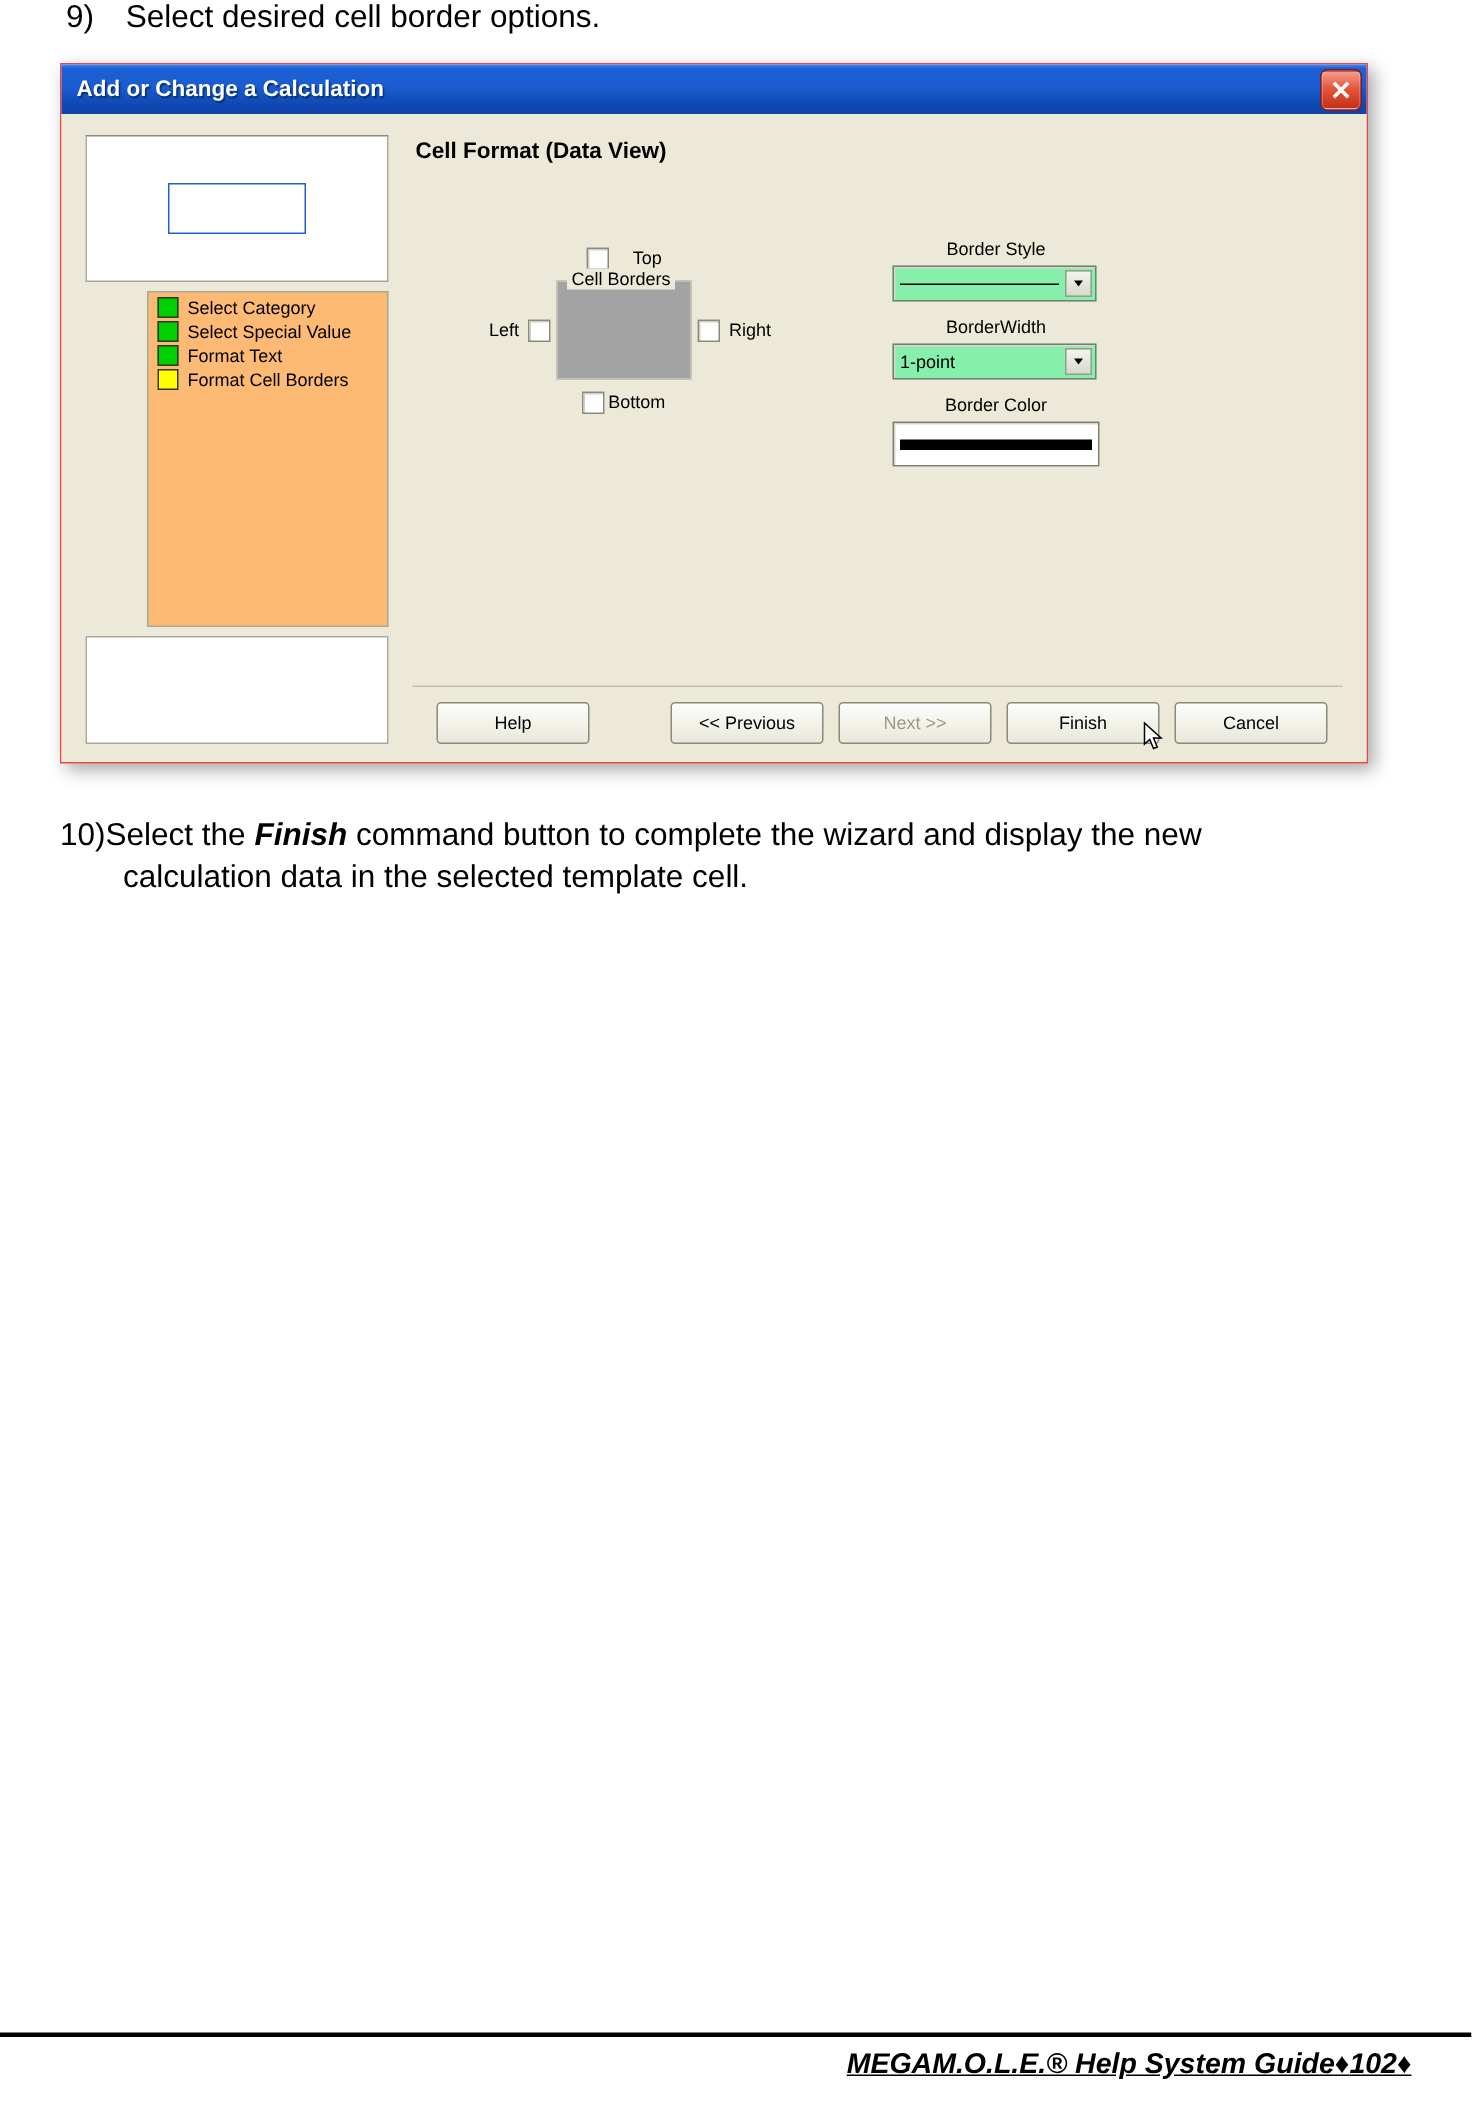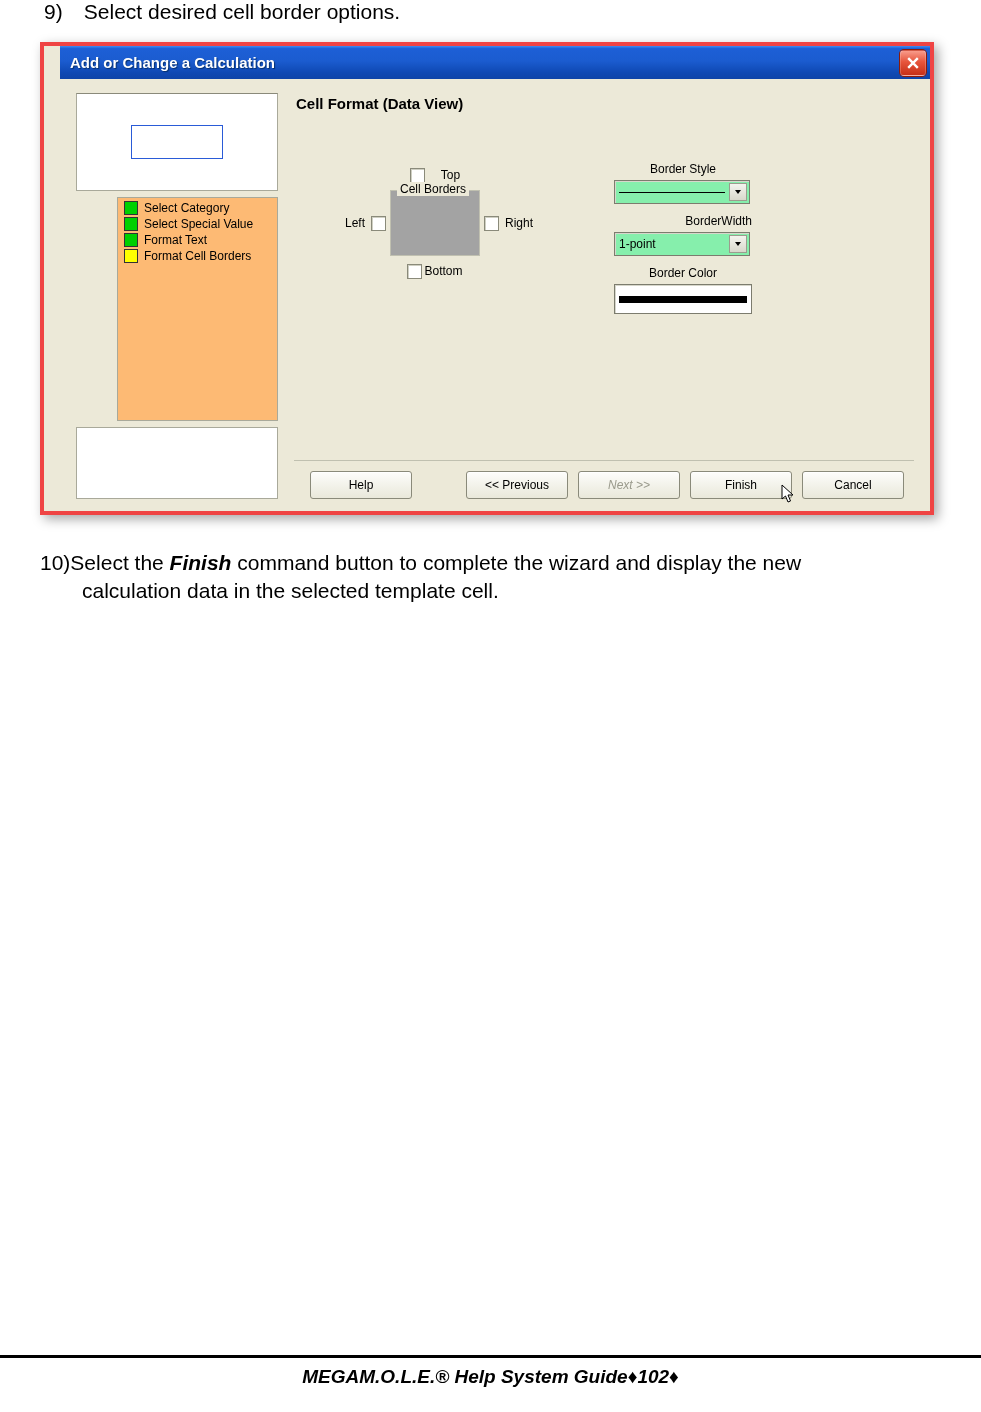--- a/index.html
+++ b/index.html
@@ -23,24 +23,23 @@
   }
   .step-num { display:inline-block; width: 34px; }
   
   
   .dialog-shadow {
     margin: 0 0 0 0;
     filter: drop-shadow(4px 4px 6px rgba(0,0,0,0.35));
   }
   .dialog {
     width: 870px;
-    border: 4px solid #ef4444;
+    border: 1px solid #ef4444;
     background: #ece9d8;
     font-family: Tahoma, Arial, sans-serif;
-    padding-left: 16px;
   }
   .titlebar {
     height: 33px;
     background: linear-gradient(to bottom, #3f8cf3 0%, #1d5fd6 8%, #1b5cd0 45%, #0f49b4 80%, #0e44a8 100%);
     display: flex;
     align-items: center;
     padding: 0 4px 0 10px;
     color: #fff;
     font-weight: bold;
     font-size: 15px;
@@ -192,21 +191,21 @@
     width: 100px; height:26px;
     font-size:12px;
     background: linear-gradient(#fdfdfb,#e9e8da);
     border:1px solid #8a8a7a;
     border-radius:3px;
     display:flex; align-items:center; justify-content:center;
     color:#000;
     box-shadow: 0 1px 0 #fff inset;
     position:relative;
   }
-  .btn.disabled { color:#9a9a8c;font-style:italic; }
+  .btn.disabled { color:#9a9a8c; }
   .btn.help { margin-right: auto; margin-left: 6px; }
   .cursor {
     position:absolute; right:-6px; bottom:-8px;
     width:16px; height:22px;
   }
   
   .step10 {
     font-size: 21px;
     margin-top: 34px;
     line-height: 1.35;
@@ -214,24 +213,25 @@
   .step10 .num { display:inline-block; }
   .step10 .bold { font-weight:bold; font-style:italic; }
   .step10 .cont { display:block; padding-left: 42px; }
   
   .footer {
     position:absolute;
     left:0; right:0; bottom: 24px;
     border-top: 3px solid #000;
     padding: 8px 40px 0 40px;
     display:flex;
-    justify-content:center;
+    justify-content:flex-end;
     font-size: 19px;
     font-weight:bold;
     font-style:italic;
+    text-decoration:underline;
   }
   .diamond { font-style:normal; }
 </style>
 </head>
 <body>
 
 <div class="page">
   <p class="step-line">
     <span class="step-num">9)</span>
     <span>Select desired cell border options.</span>
@@ -304,21 +304,21 @@
           <div class="style-col">
             <div class="lbl">Border Style</div>
             <div class="combo">
               <span class="line"></span>
               <span class="arrow">
                 <svg viewBox="0 0 8 8">
                       <path d="M1 2 L4 6 L7 2 Z" fill="#000"></path>
                     </svg>
               </span>
             </div>
-            <div class="lbl" style="margin-top:6px;text-align:right;">BorderWidth</div>
+            <div class="lbl" style="margin-top:6px;">BorderWidth</div>
             <div class="combo">
               <span class="txt">1-point</span>
               <span class="arrow">
                 <svg viewBox="0 0 8 8">
                       <path d="M1 2 L4 6 L7 2 Z" fill="#000"></path>
                     </svg>
               </span>
             </div>
             <div class="lbl" style="margin-top:6px;">Border Color</div>
             <div class="color-box">

